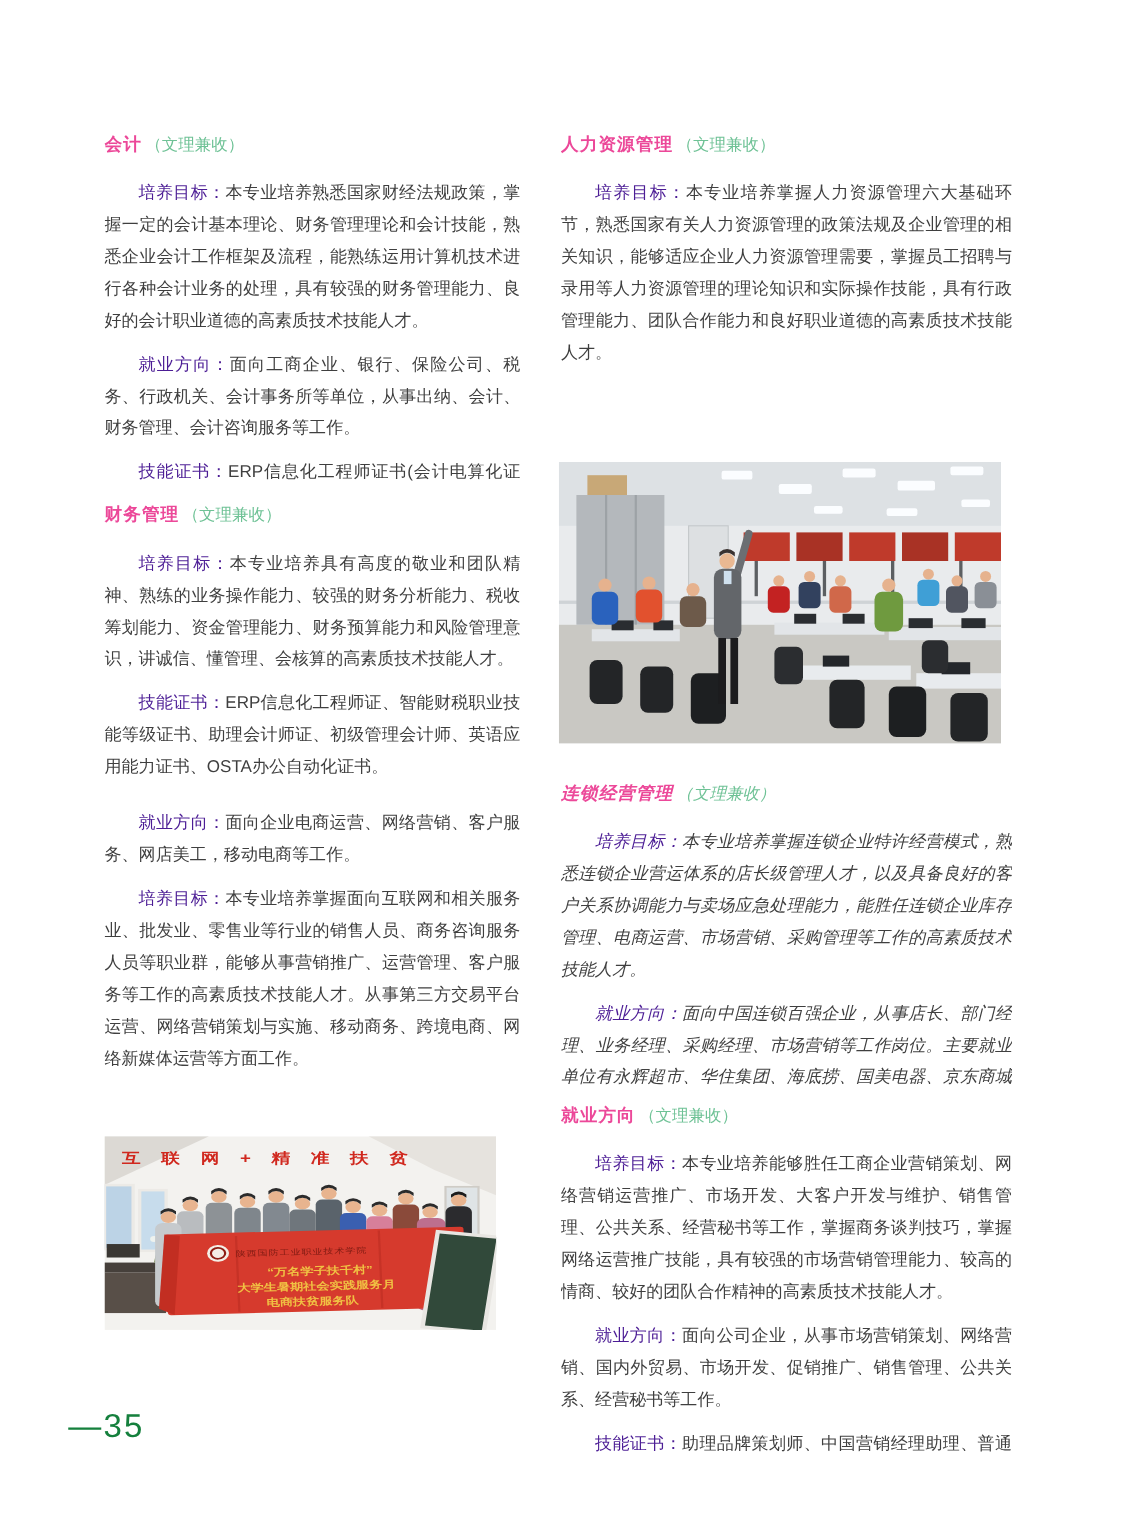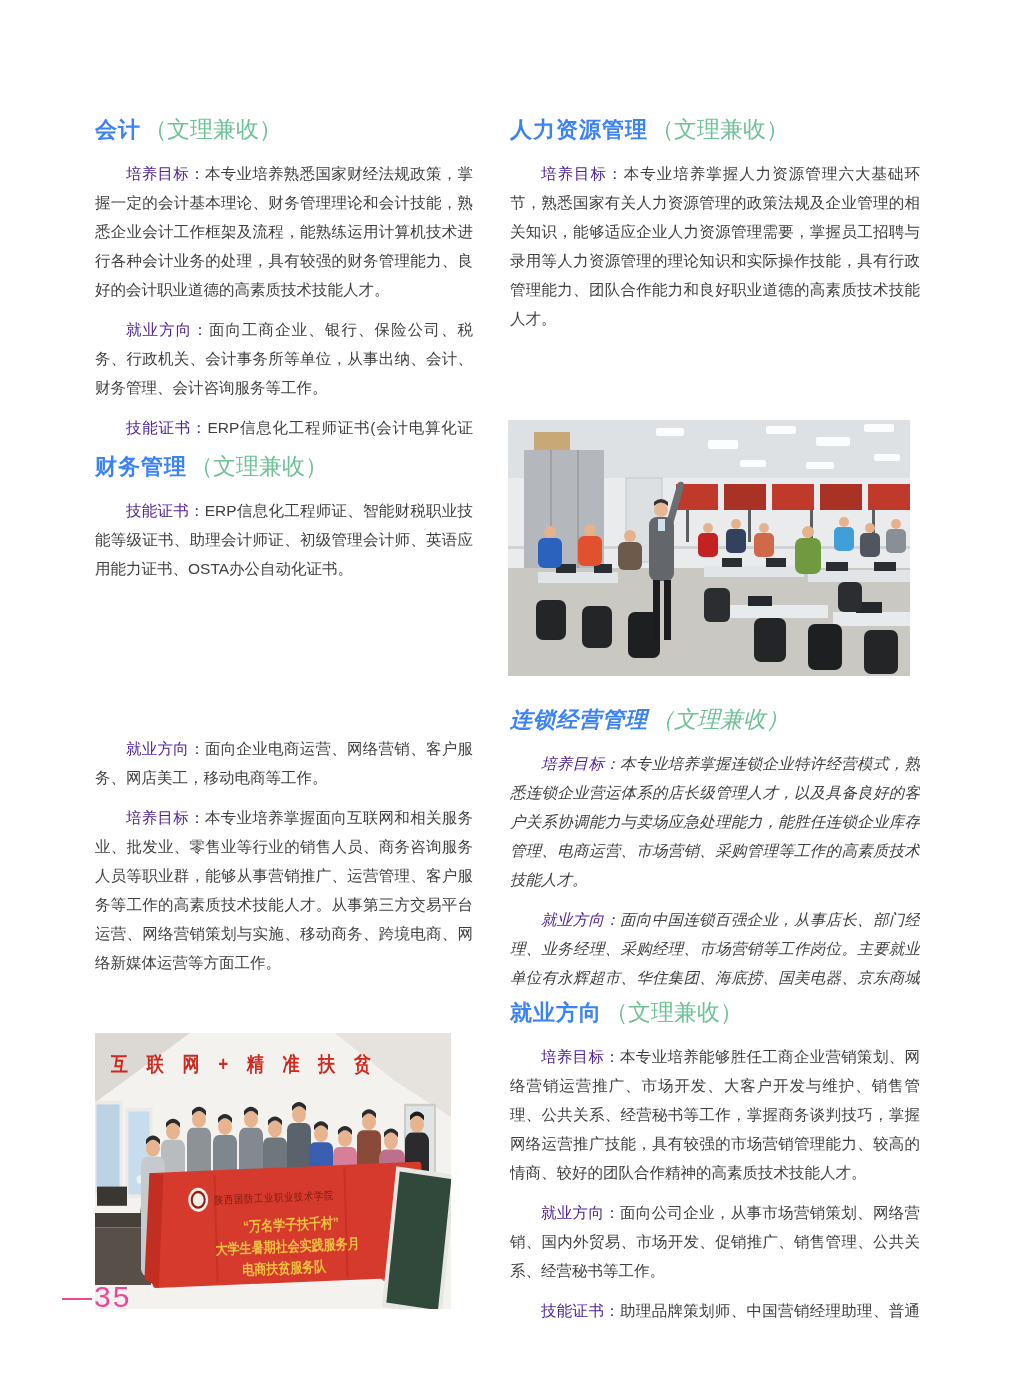--- a/index.html
+++ b/index.html
@@ -14,54 +14,55 @@
 
   .section { position: absolute; overflow: hidden; }
   .sec-acct   { left: 95px;  top: 112px; width: 378px; height: 337px; }
   .sec-fin    { left: 95px;  top: 449px; width: 378px; height: 285px; }
   .sec-ecom   { left: 95px;  top: 734px; width: 378px; height: 299px; }
   .sec-hr     { left: 510px; top: 112px; width: 410px; height: 308px; }
   .sec-chain  { left: 510px; top: 702px; width: 410px; height: 293px; font-style: italic; }
   .sec-mkt    { left: 510px; top: 995px; width: 410px; height: 335px; }
 
   .sec-h { margin: 0 0 12px 0; line-height: 34px; white-space: nowrap; }
-  .sec-h .t { font-size: 22px; font-weight: bold; color: #3b82f6; letter-spacing: 1px; }
-  .sec-h .b { font-size: 23px; font-weight: normal; color: #6fc296; margin-left: 3px; }
+  .sec-h .t { font-size: 16px; font-weight: bold; color: #ec4899; letter-spacing: 1px; }
+  .sec-h .b { font-size: 15px; font-weight: normal; color: #6fc296; margin-left: 3px; }
 
   .para {
     font-size: 15.5px; line-height: 29px; color: #3f3f3f;
     text-align: justify; text-indent: 2em;
     margin: 0 0 11px 0;
   }
   .plabel { color: #4c1d95; }
 
   figure { margin: 0; position: absolute; }
   .photo-classroom { left: 508px; top: 420px; width: 402px; height: 256px; }
-  .photo-group     { left: 95px;  top: 1033px; width: 356px; height: 276px; }
+  .photo-group     { left: 95px;  top: 1033px; width: 356px; height: 176px; }
   figure svg { display: block; width: 100%; height: 100%; }
 
   .page-num {
     position: absolute; left: 62px; top: 1280px;
-    font-size: 30px; color: #ec4899; letter-spacing: 2px;
+    font-size: 30px; color: #15803d; letter-spacing: 2px;
   }
 </style>
 </head>
 <body>
 
 <div class="page">
 
   <div class="section sec-acct">
     <h2 class="sec-h"><span class="t">会计</span><span class="b">（文理兼收）</span></h2>
     <p class="para"><span class="plabel">培养目标：</span><span>本专业培养熟悉国家财经法规政策，掌握一定的会计基本理论、财务管理理论和会计技能，熟悉企业会计工作框架及流程，能熟练运用计算机技术进行各种会计业务的处理，具有较强的财务管理能力、良好的会计职业道德的高素质技术技能人才。</span></p>
     <p class="para"><span class="plabel">就业方向：</span><span>面向工商企业、银行、保险公司、税务、行政机关、会计事务所等单位，从事出纳、会计、财务管理、会计咨询服务等工作。</span></p>
     <p class="para"><span class="plabel">技能证书：</span><span>ERP信息化工程师证书(会计电算化证书)、智能财税职业技能等级证书、助理会计师证书、英语应用能力证书、OSTA办公自动化证书。</span></p>
   </div>
 
   <div class="section sec-fin">
     <h2 class="sec-h"><span class="t">财务管理</span><span class="b">（文理兼收）</span></h2>
+    <p class="para"><span class="plabel">培养目标：</span><span>本专业培养具有高度的敬业和团队精神、熟练的业务操作能力、较强的财务分析能力、税收筹划能力、资金管理能力、财务预算能力和风险管理意识，讲诚信、懂管理、会核算的高素质技术技能人才。</span></p>
     <p class="para"><span class="plabel">技能证书：</span><span>ERP信息化工程师证、智能财税职业技能等级证书、助理会计师证、初级管理会计师、英语应用能力证书、OSTA办公自动化证书。</span></p>
   </div>
 
   <div class="section sec-ecom">
     <p class="para"><span class="plabel">就业方向：</span><span>面向企业电商运营、网络营销、客户服务、网店美工，移动电商等工作。</span></p>
     <p class="para"><span class="plabel">培养目标：</span><span>本专业培养掌握面向互联网和相关服务业、批发业、零售业等行业的销售人员、商务咨询服务人员等职业群，能够从事营销推广、运营管理、客户服务等工作的高素质技术技能人才。从事第三方交易平台运营、网络营销策划与实施、移动商务、跨境电商、网络新媒体运营等方面工作。</span></p>
 
   </div>
 
   <div class="section sec-hr">

